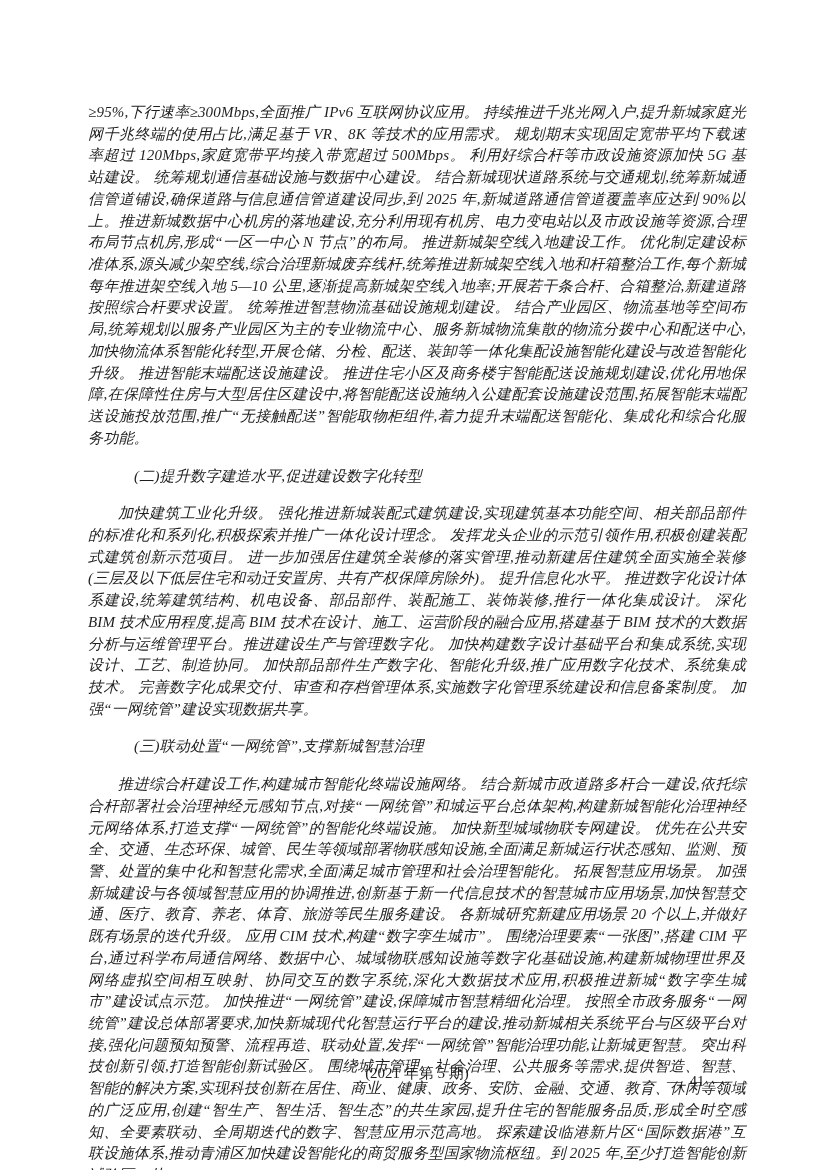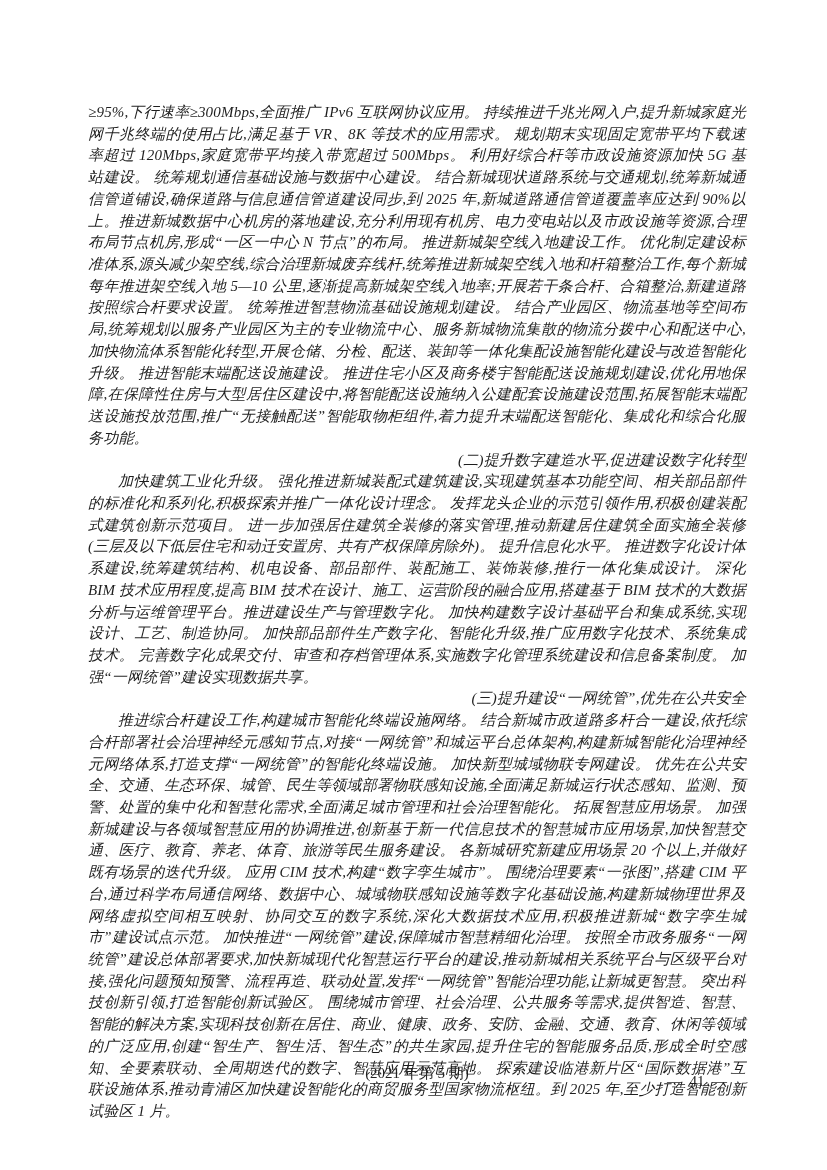--- a/index.html
+++ b/index.html
@@ -34,22 +34,21 @@
     text-justify: inter-ideograph;
     margin: 0;
     font-style: italic;
   }
   .para.indent {
     text-indent: 2em;
   }
   .heading {
     font-style: italic;
     text-indent: 2em;
-    margin: 0;
-    text-align: right;
+    margin: 16px;
   }
   .footer {
     position: absolute;
     left: 88px;
     top: 1062px;
     width: 658px;
     height: 24px;
     font-size: 15px;
     line-height: 22px;
   }
@@ -66,21 +65,21 @@
 </style>
 </head>
 <body>
 
 <div class="page">
 
   <div class="doc-body">
       <div class="para">≥95%,下行速率≥300Mbps,全面推广 IPv6 互联网协议应用。 持续推进千兆光网入户,提升新城家庭光网千兆终端的使用占比,满足基于 VR、8K 等技术的应用需求。 规划期末实现固定宽带平均下载速率超过 120Mbps,家庭宽带平均接入带宽超过 500Mbps。 利用好综合杆等市政设施资源加快 5G 基站建设。 统筹规划通信基础设施与数据中心建设。 结合新城现状道路系统与交通规划,统筹新城通信管道铺设,确保道路与信息通信管道建设同步,到 2025 年,新城道路通信管道覆盖率应达到 90%以上。推进新城数据中心机房的落地建设,充分利用现有机房、电力变电站以及市政设施等资源,合理布局节点机房,形成“一区一中心 N 节点”的布局。 推进新城架空线入地建设工作。 优化制定建设标准体系,源头减少架空线,综合治理新城废弃线杆,统筹推进新城架空线入地和杆箱整治工作,每个新城每年推进架空线入地 5—10 公里,逐渐提高新城架空线入地率;开展若干条合杆、合箱整治,新建道路按照综合杆要求设置。 统筹推进智慧物流基础设施规划建设。 结合产业园区、物流基地等空间布局,统筹规划以服务产业园区为主的专业物流中心、服务新城物流集散的物流分拨中心和配送中心,加快物流体系智能化转型,开展仓储、分检、配送、装卸等一体化集配设施智能化建设与改造智能化升级。 推进智能末端配送设施建设。 推进住宅小区及商务楼宇智能配送设施规划建设,优化用地保障,在保障性住房与大型居住区建设中,将智能配送设施纳入公建配套设施建设范围,拓展智能末端配送设施投放范围,推广“无接触配送”智能取物柜组件,着力提升末端配送智能化、集成化和综合化服务功能。</div>
       <div class="heading">(二)提升数字建造水平,促进建设数字化转型</div>
       <div class="para indent">加快建筑工业化升级。 强化推进新城装配式建筑建设,实现建筑基本功能空间、相关部品部件的标准化和系列化,积极探索并推广一体化设计理念。 发挥龙头企业的示范引领作用,积极创建装配式建筑创新示范项目。 进一步加强居住建筑全装修的落实管理,推动新建居住建筑全面实施全装修(三层及以下低层住宅和动迁安置房、共有产权保障房除外)。 提升信息化水平。 推进数字化设计体系建设,统筹建筑结构、机电设备、部品部件、装配施工、装饰装修,推行一体化集成设计。 深化 BIM 技术应用程度,提高 BIM 技术在设计、施工、运营阶段的融合应用,搭建基于 BIM 技术的大数据分析与运维管理平台。推进建设生产与管理数字化。 加快构建数字设计基础平台和集成系统,实现设计、工艺、制造协同。 加快部品部件生产数字化、智能化升级,推广应用数字化技术、系统集成技术。 完善数字化成果交付、审查和存档管理体系,实施数字化管理系统建设和信息备案制度。 加强“一网统管”建设实现数据共享。</div>
-      <div class="heading">(三)提升建设“一网统管”,优先在公共安全</div>
+      <div class="heading">(三)联动处置“一网统管”,支撑新城智慧治理</div>
       <div class="para indent">推进综合杆建设工作,构建城市智能化终端设施网络。 结合新城市政道路多杆合一建设,依托综合杆部署社会治理神经元感知节点,对接“一网统管”和城运平台总体架构,构建新城智能化治理神经元网络体系,打造支撑“一网统管”的智能化终端设施。 加快新型城域物联专网建设。 优先在公共安全、交通、生态环保、城管、民生等领域部署物联感知设施,全面满足新城运行状态感知、监测、预警、处置的集中化和智慧化需求,全面满足城市管理和社会治理智能化。 拓展智慧应用场景。 加强新城建设与各领域智慧应用的协调推进,创新基于新一代信息技术的智慧城市应用场景,加快智慧交通、医疗、教育、养老、体育、旅游等民生服务建设。 各新城研究新建应用场景 20 个以上,并做好既有场景的迭代升级。 应用 CIM 技术,构建“数字孪生城市”。 围绕治理要素“一张图”,搭建 CIM 平台,通过科学布局通信网络、数据中心、城域物联感知设施等数字化基础设施,构建新城物理世界及网络虚拟空间相互映射、协同交互的数字系统,深化大数据技术应用,积极推进新城“数字孪生城市”建设试点示范。 加快推进“一网统管”建设,保障城市智慧精细化治理。 按照全市政务服务“一网统管”建设总体部署要求,加快新城现代化智慧运行平台的建设,推动新城相关系统平台与区级平台对接,强化问题预知预警、流程再造、联动处置,发挥“一网统管”智能治理功能,让新城更智慧。 突出科技创新引领,打造智能创新试验区。 围绕城市管理、社会治理、公共服务等需求,提供智造、智慧、智能的解决方案,实现科技创新在居住、商业、健康、政务、安防、金融、交通、教育、休闲等领域的广泛应用,创建“智生产、智生活、智生态”的共生家园,提升住宅的智能服务品质,形成全时空感知、全要素联动、全周期迭代的数字、智慧应用示范高地。 探索建设临港新片区“国际数据港”互联设施体系,推动青浦区加快建设智能化的商贸服务型国家物流枢纽。到 2025 年,至少打造智能创新试验区 1 片。</div>
     </div>
 
   <div class="footer">
     <span class="issue">(2021 年第 5 期)</span>
     <span class="page-num">—  41  —</span>
   </div>
 
 </div>
 

